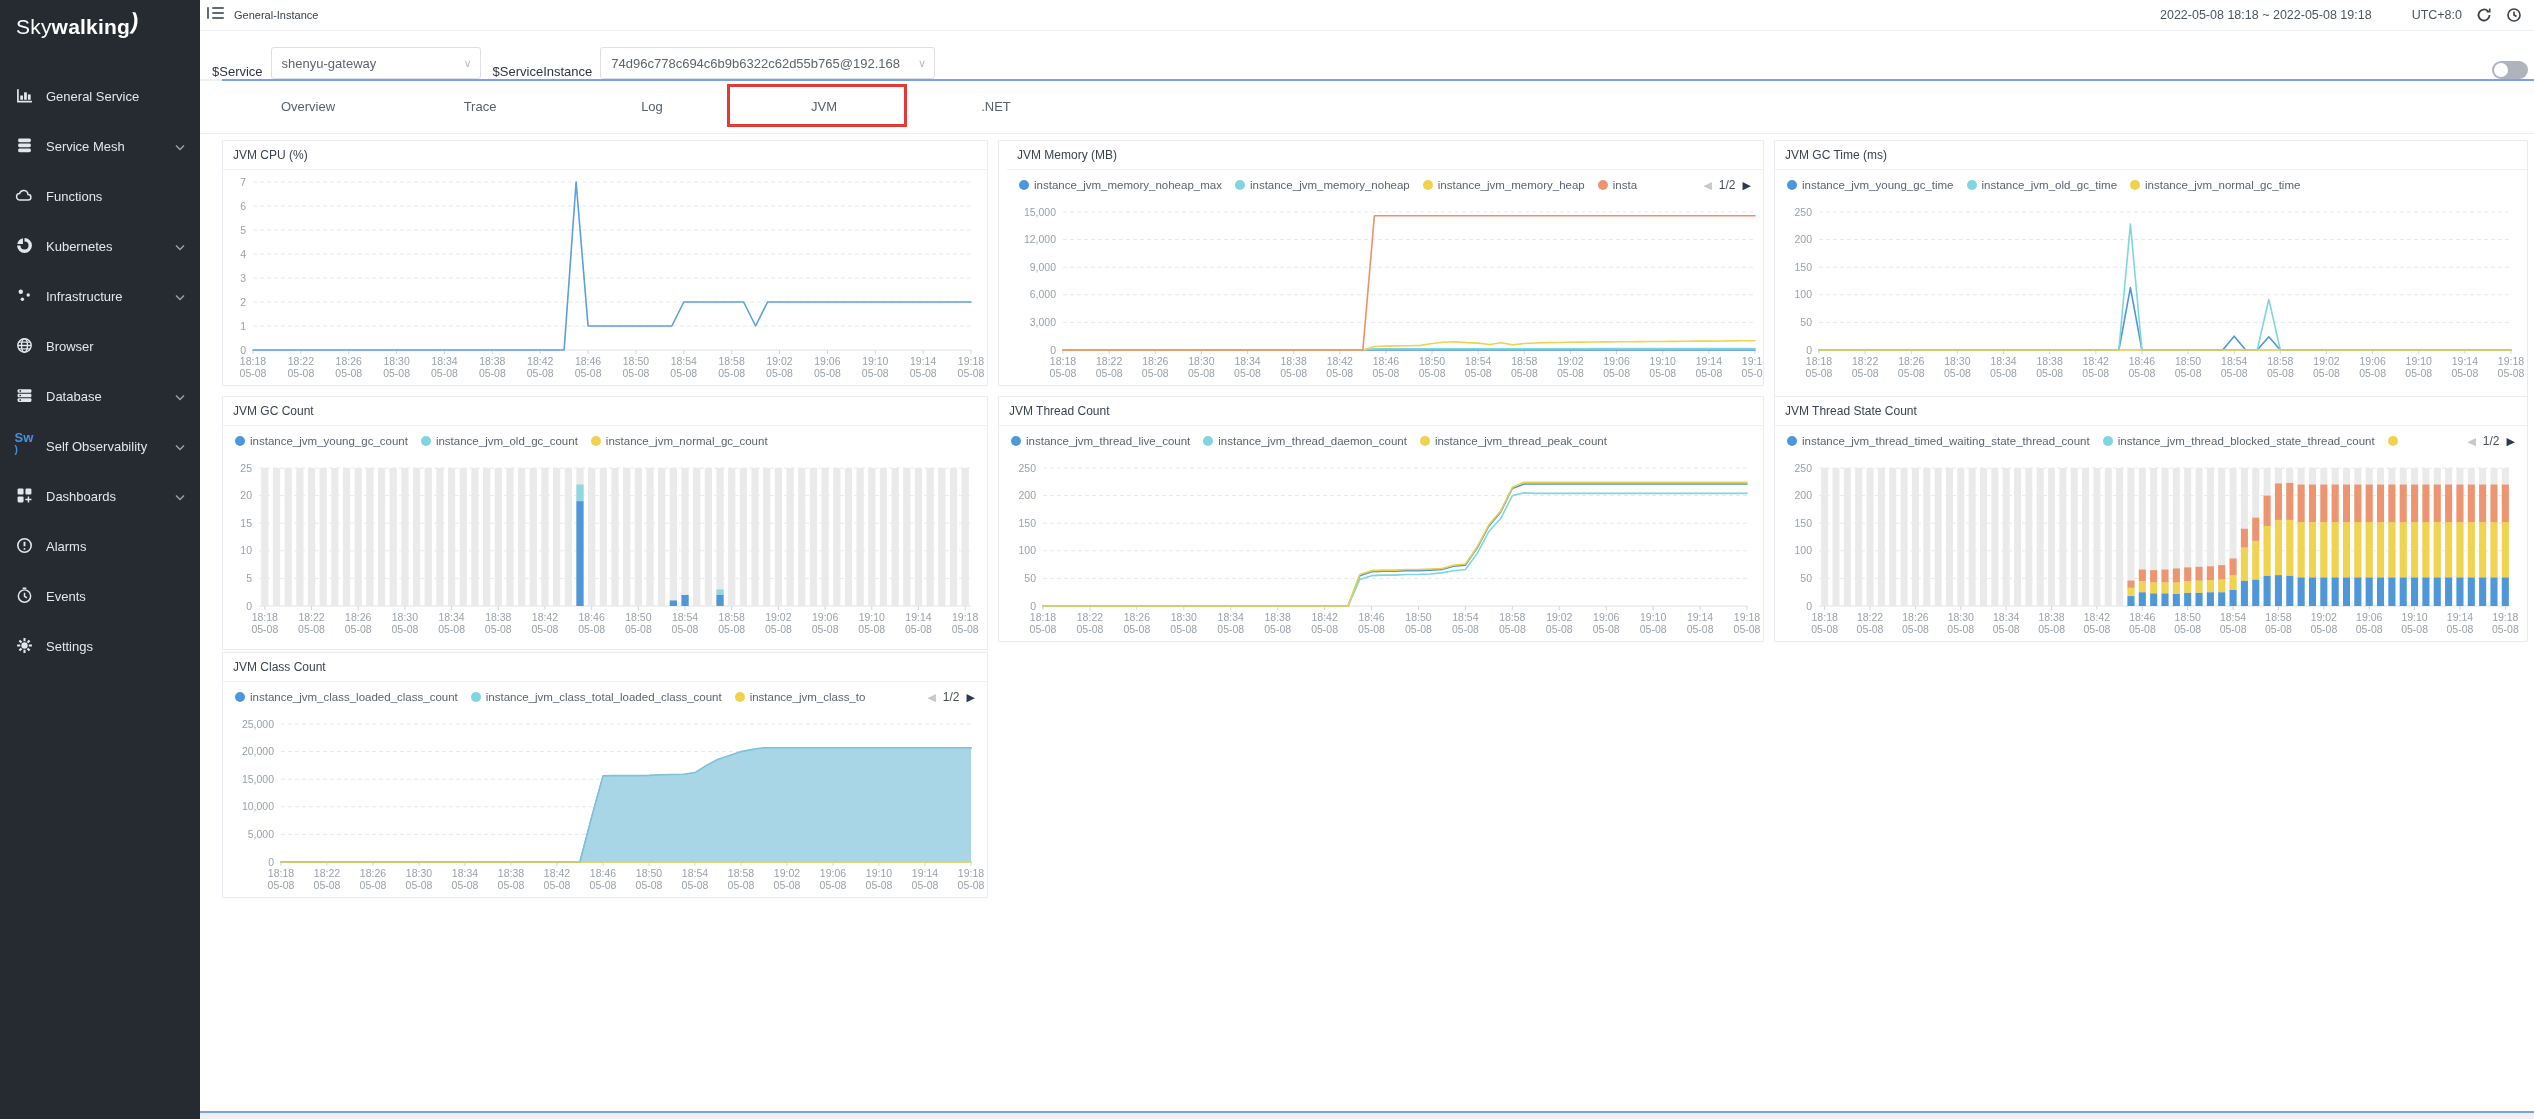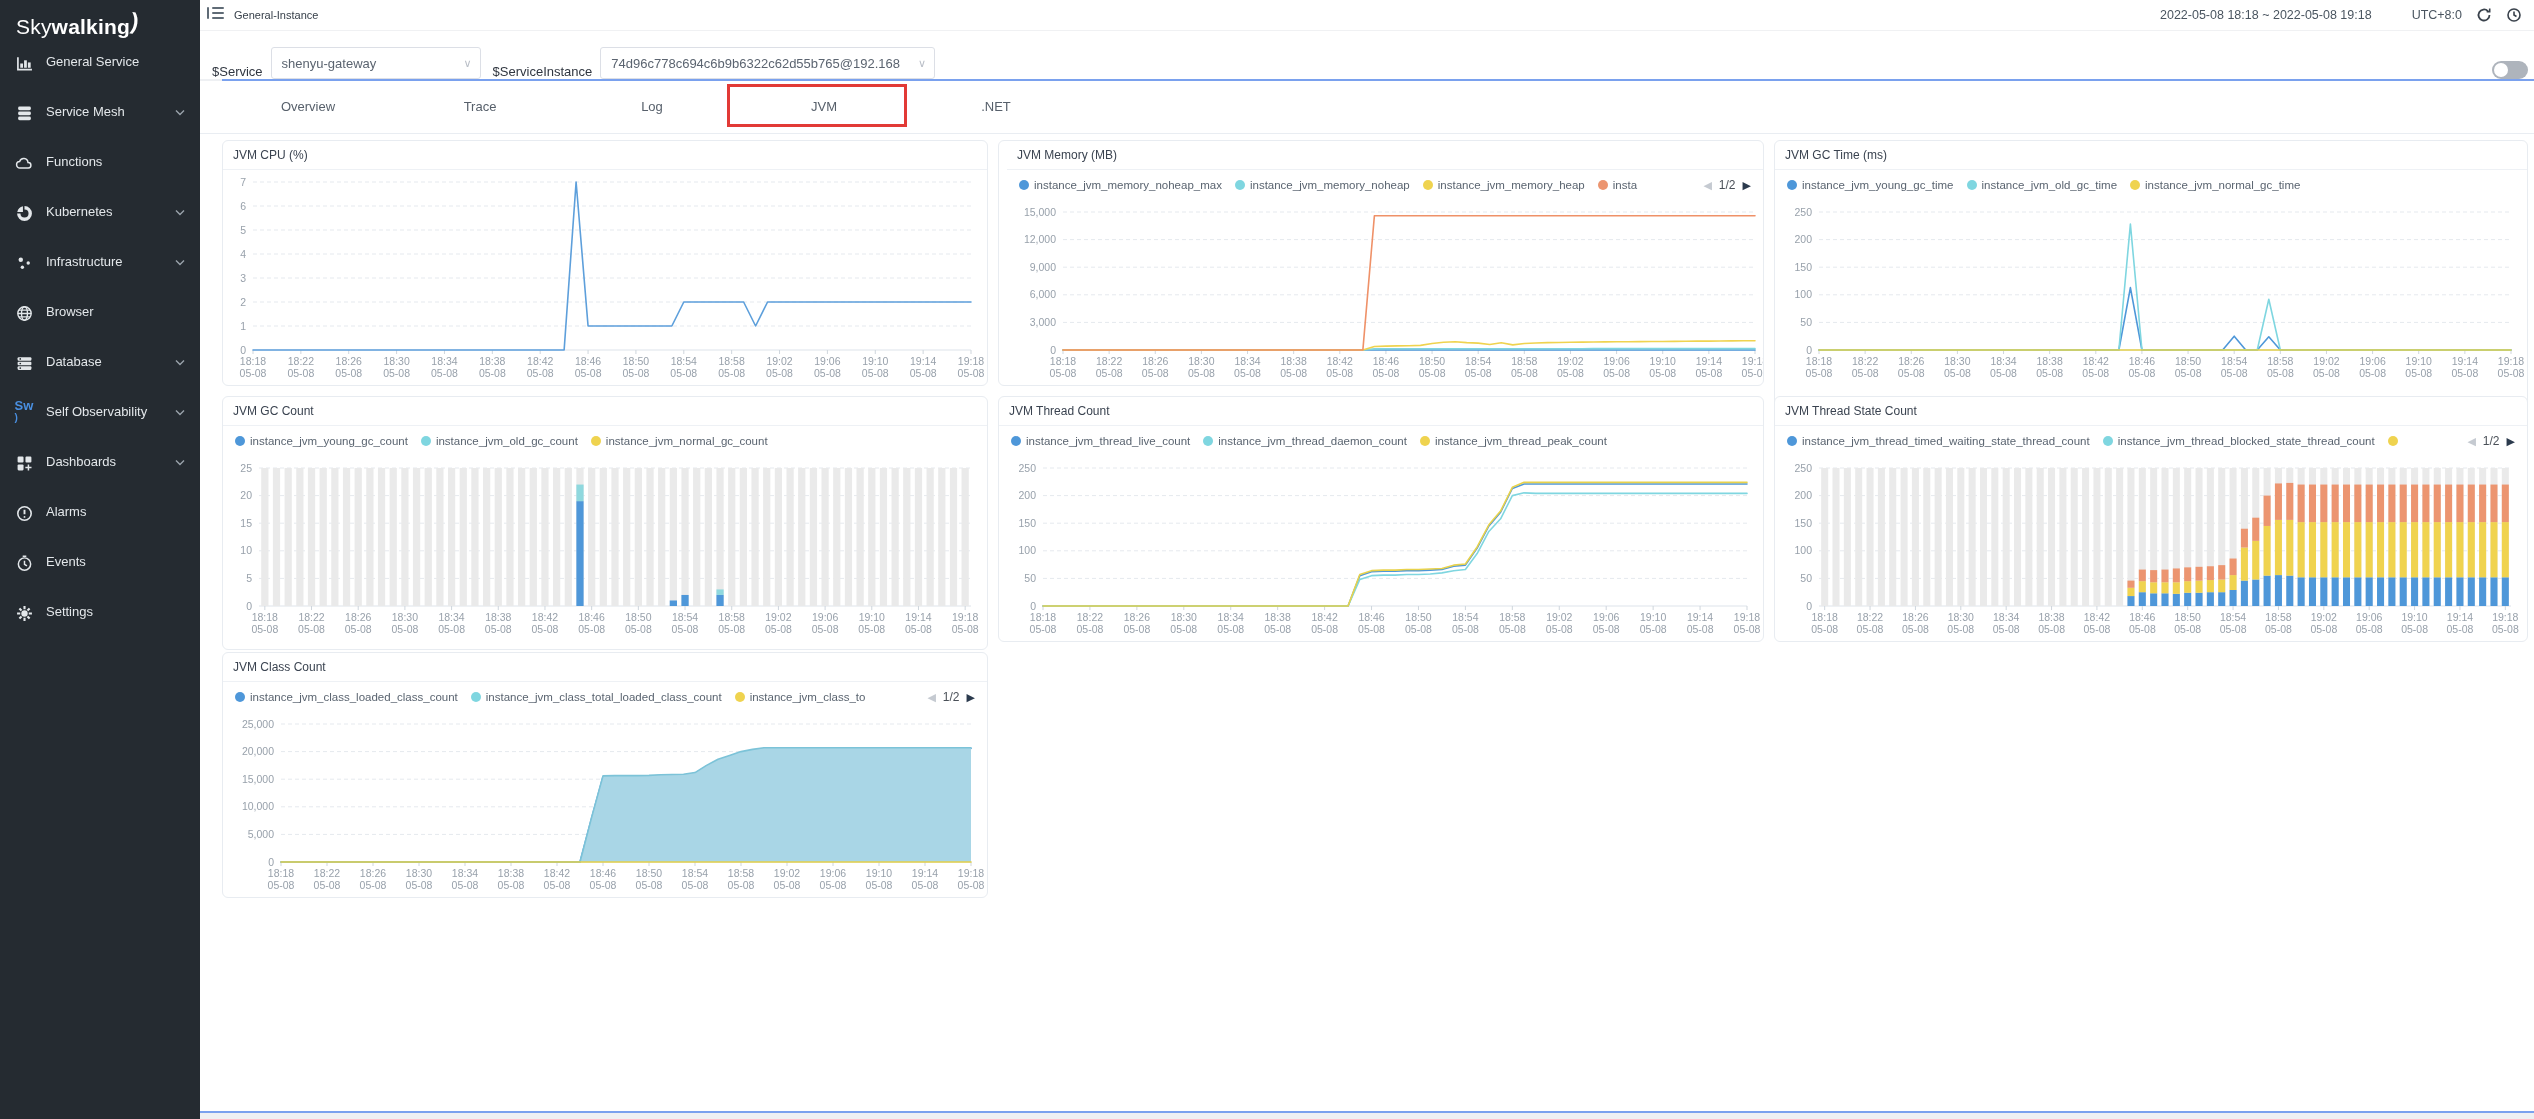--- a/index.html
+++ b/index.html
@@ -4,21 +4,21 @@
 <style>
   html,body{margin:0;padding:0}
   body{width:2534px;height:1119px;position:relative;background:#eef0f3;
        font-family:"Liberation Sans",sans-serif;overflow:hidden;
        -webkit-font-smoothing:antialiased}
   
   .sidebar{position:absolute;left:0;top:0;width:200px;height:1119px;background:#252b31;z-index:5}
   .logo{height:54px;display:flex;align-items:center;padding:0 16px;color:#fff;font-size:21px;letter-spacing:.2px}
   .logo b{font-weight:700}
   .logo .swoosh{font-weight:700;font-size:23px;transform:translateY(-6px) rotate(8deg);display:inline-block;margin-left:1px}
-  .side-item{height:50px;display:flex;align-items:flex-start;gap:13px;padding:0 15px;color:#e3e7ea;font-size:13px;cursor:pointer}
+  .side-item{height:50px;display:flex;align-items:flex-end;gap:13px;padding:0 15px;color:#e3e7ea;font-size:13px;cursor:pointer}
   .side-item .ic{width:18px;height:18px;display:flex;align-items:center;justify-content:center;flex:none}
   .side-item .lbl{white-space:nowrap}
   .side-item .chev{margin-left:auto;color:#9aa3ab}
   .sw-mini{color:#4a90e2;font-weight:700;font-size:13px;font-style:normal}
   .sw-mini i{font-style:normal;font-size:10px;transform:translateY(-4px);display:inline-block}
   
   .topbar{position:absolute;left:200px;top:0;right:0;height:30px;background:#fff;display:flex;align-items:center;
           border-bottom:1px solid #f0f1f3;overflow:hidden}
   .menu-ic{margin-left:7px;cursor:pointer}
   .page-title{margin-left:10px;font-size:11px;color:#37404a}
@@ -36,21 +36,21 @@
   .toggle{margin-left:auto;margin-right:6px;width:36px;height:18px;border-radius:9px;background:#aeb4bc;position:relative;cursor:pointer;flex:none}
   .toggle .knob{position:absolute;left:2px;top:2px;width:14px;height:14px;border-radius:50%;background:#fff}
   .blue-line{position:absolute;left:222px;top:79px;right:0;height:2px;background:#7aa1ee;z-index:3}
   .tabrow{position:absolute;left:200px;top:81px;right:0;height:52px;background:#fff;border-bottom:1px solid #e9edf2;
           display:flex;align-items:center}
   .tabs{display:flex;margin-left:22px}
   .tab{width:172px;text-align:center;font-size:13px;color:#57606b;line-height:52px;cursor:pointer}
   .annotation-box{position:absolute;left:727px;top:84px;width:174px;height:37px;border:3px solid #e23a36;z-index:9;pointer-events:none}
   
   .content{position:absolute;left:200px;top:134px;right:0;height:977px;background:#fff;border-bottom:2px solid #7aa1ee}
-  .card{position:absolute;background:#fff;border:1px solid #e8ecf1;border-radius:6px;box-sizing:border-box;overflow:hidden}
+  .card{position:absolute;background:#fff;border:1px solid #e8ecf1;border-radius:1px;box-sizing:border-box;overflow:hidden}
   .card-title{height:28px;line-height:28px;padding:0 10px;font-size:12px;color:#3a4350;border-bottom:1px solid #eef1f5}
   .legend{height:30px;display:flex;align-items:center;padding:0 12px;gap:13px;font-size:11.5px;color:#5a6470;white-space:nowrap;overflow:hidden}
   .legend-item{display:flex;align-items:center;gap:5px;cursor:pointer;flex:none}
   .dot{width:10px;height:10px;border-radius:50%;flex:none}
   .pager{margin-left:auto;display:flex;align-items:center;gap:7px;font-size:12px;color:#4a5058;flex:none}
   .pg-prev{color:#c5cad1;font-size:11px;cursor:pointer}
   .pg-next{color:#2b3a4d;font-size:11px;cursor:pointer}
   svg text{font-family:"Liberation Sans",sans-serif}
 </style>
 </head>

